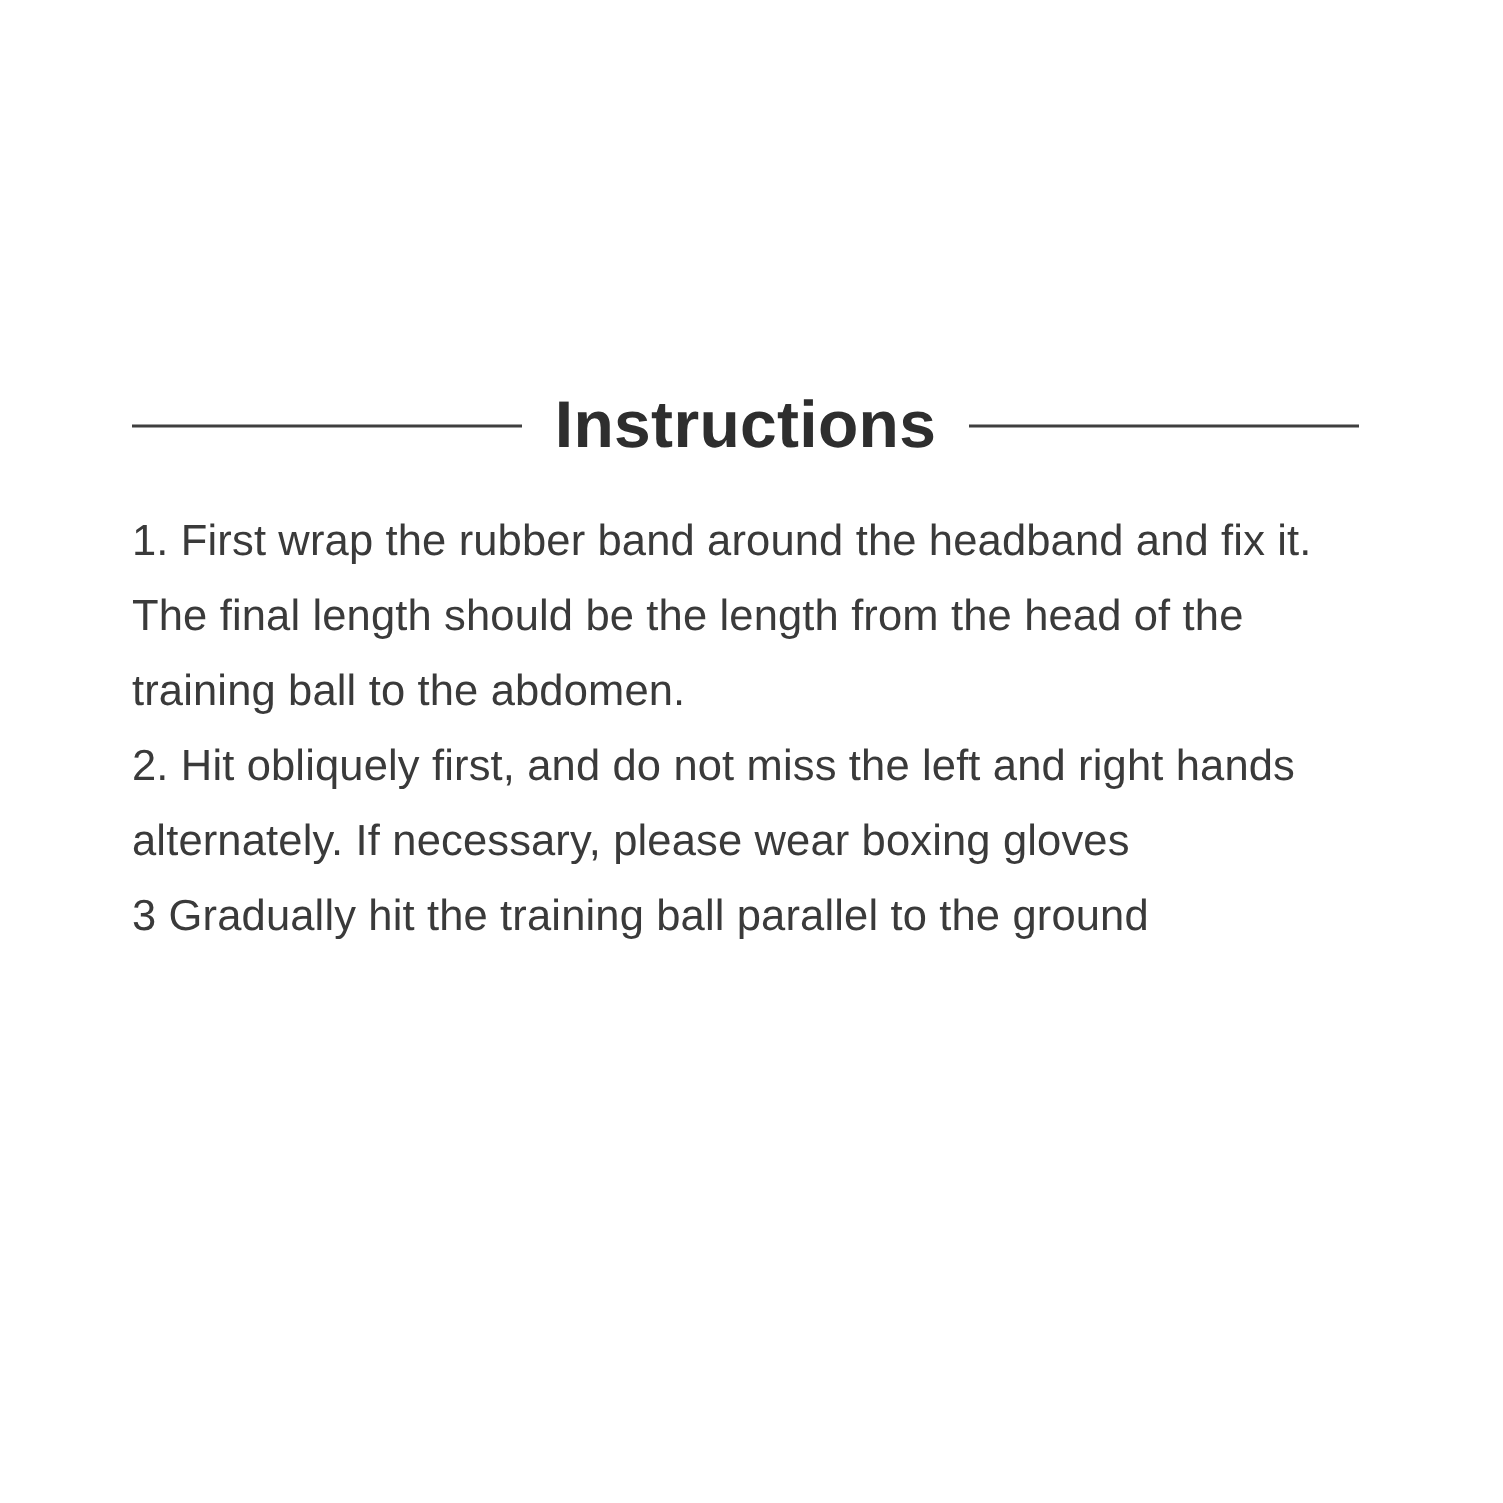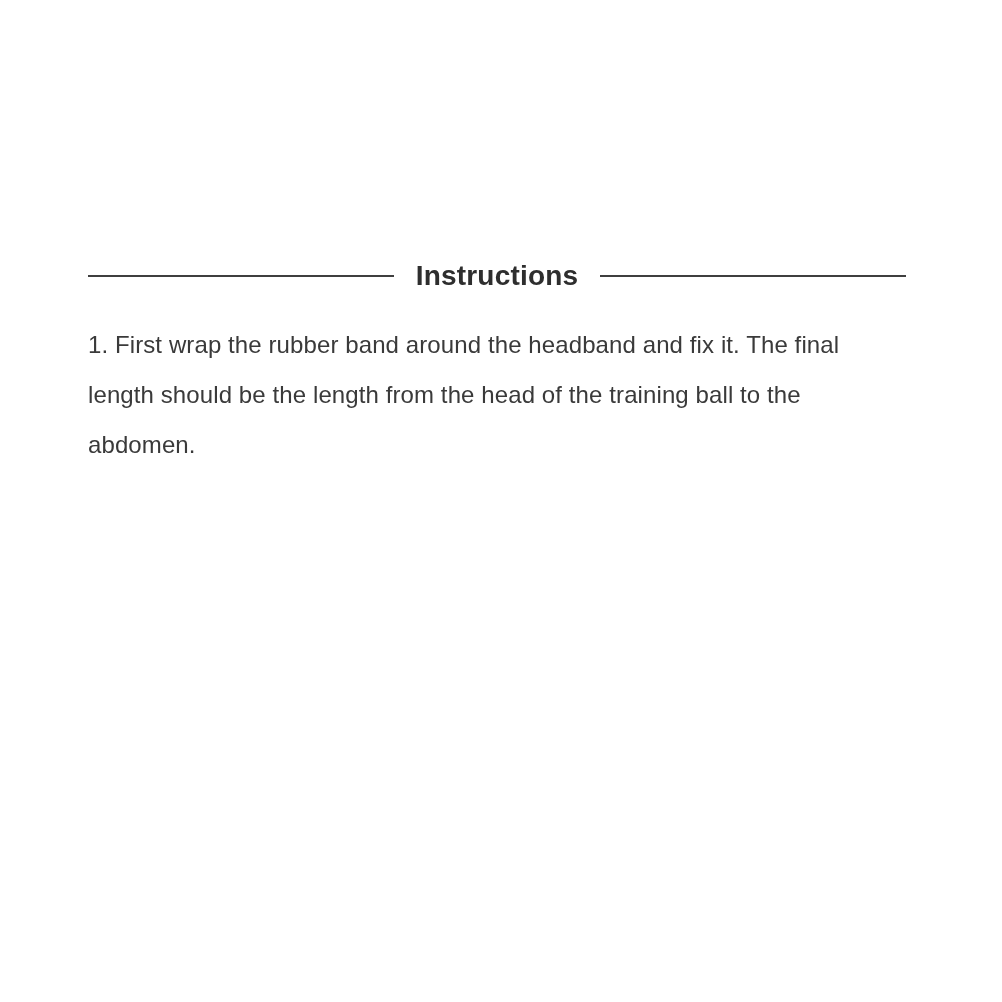--- a/index.html
+++ b/index.html
@@ -38,30 +38,30 @@
     background: #3f3f3f;
   }
   .rule.left {
     margin-right: 22px;
   }
   .rule.right {
     margin-left: 22px;
   }
   .heading-title {
     flex: 0 0 auto;
-    font-size: 28px;
+    font-size: 44px;
     font-weight: bold;
     color: #2e2e2e;
     letter-spacing: 0.2px;
     line-height: 1;
     white-space: nowrap;
   }
   .body-text {
     margin-top: 30px;
-    font-size: 24px;
+    font-size: 29px;
     line-height: 50px;
     color: #3a3a3a;
     letter-spacing: 0.1px;
   }
   .body-line {
     display: block;
     white-space: normal;
   }
 </style>
 </head>
@@ -72,17 +72,19 @@
   <div class="instructions-block">
 
     <div class="heading-row">
       <span class="rule left"></span>
       <span class="heading-title">Instructions</span>
       <span class="rule right"></span>
     </div>
 
     <div class="body-text">
       <span class="body-line">1. First wrap the rubber band around the headband and fix it. The final length should be the length from the head of the training ball to the abdomen.</span>
+      <span class="body-line">2. Hit obliquely first, and do not miss the left and right hands alternately. If necessary, please wear boxing gloves</span>
+      <span class="body-line">3 Gradually hit the training ball parallel to the ground</span>
     </div>
 
   </div>
 
 </div>
 
 </body></html>

